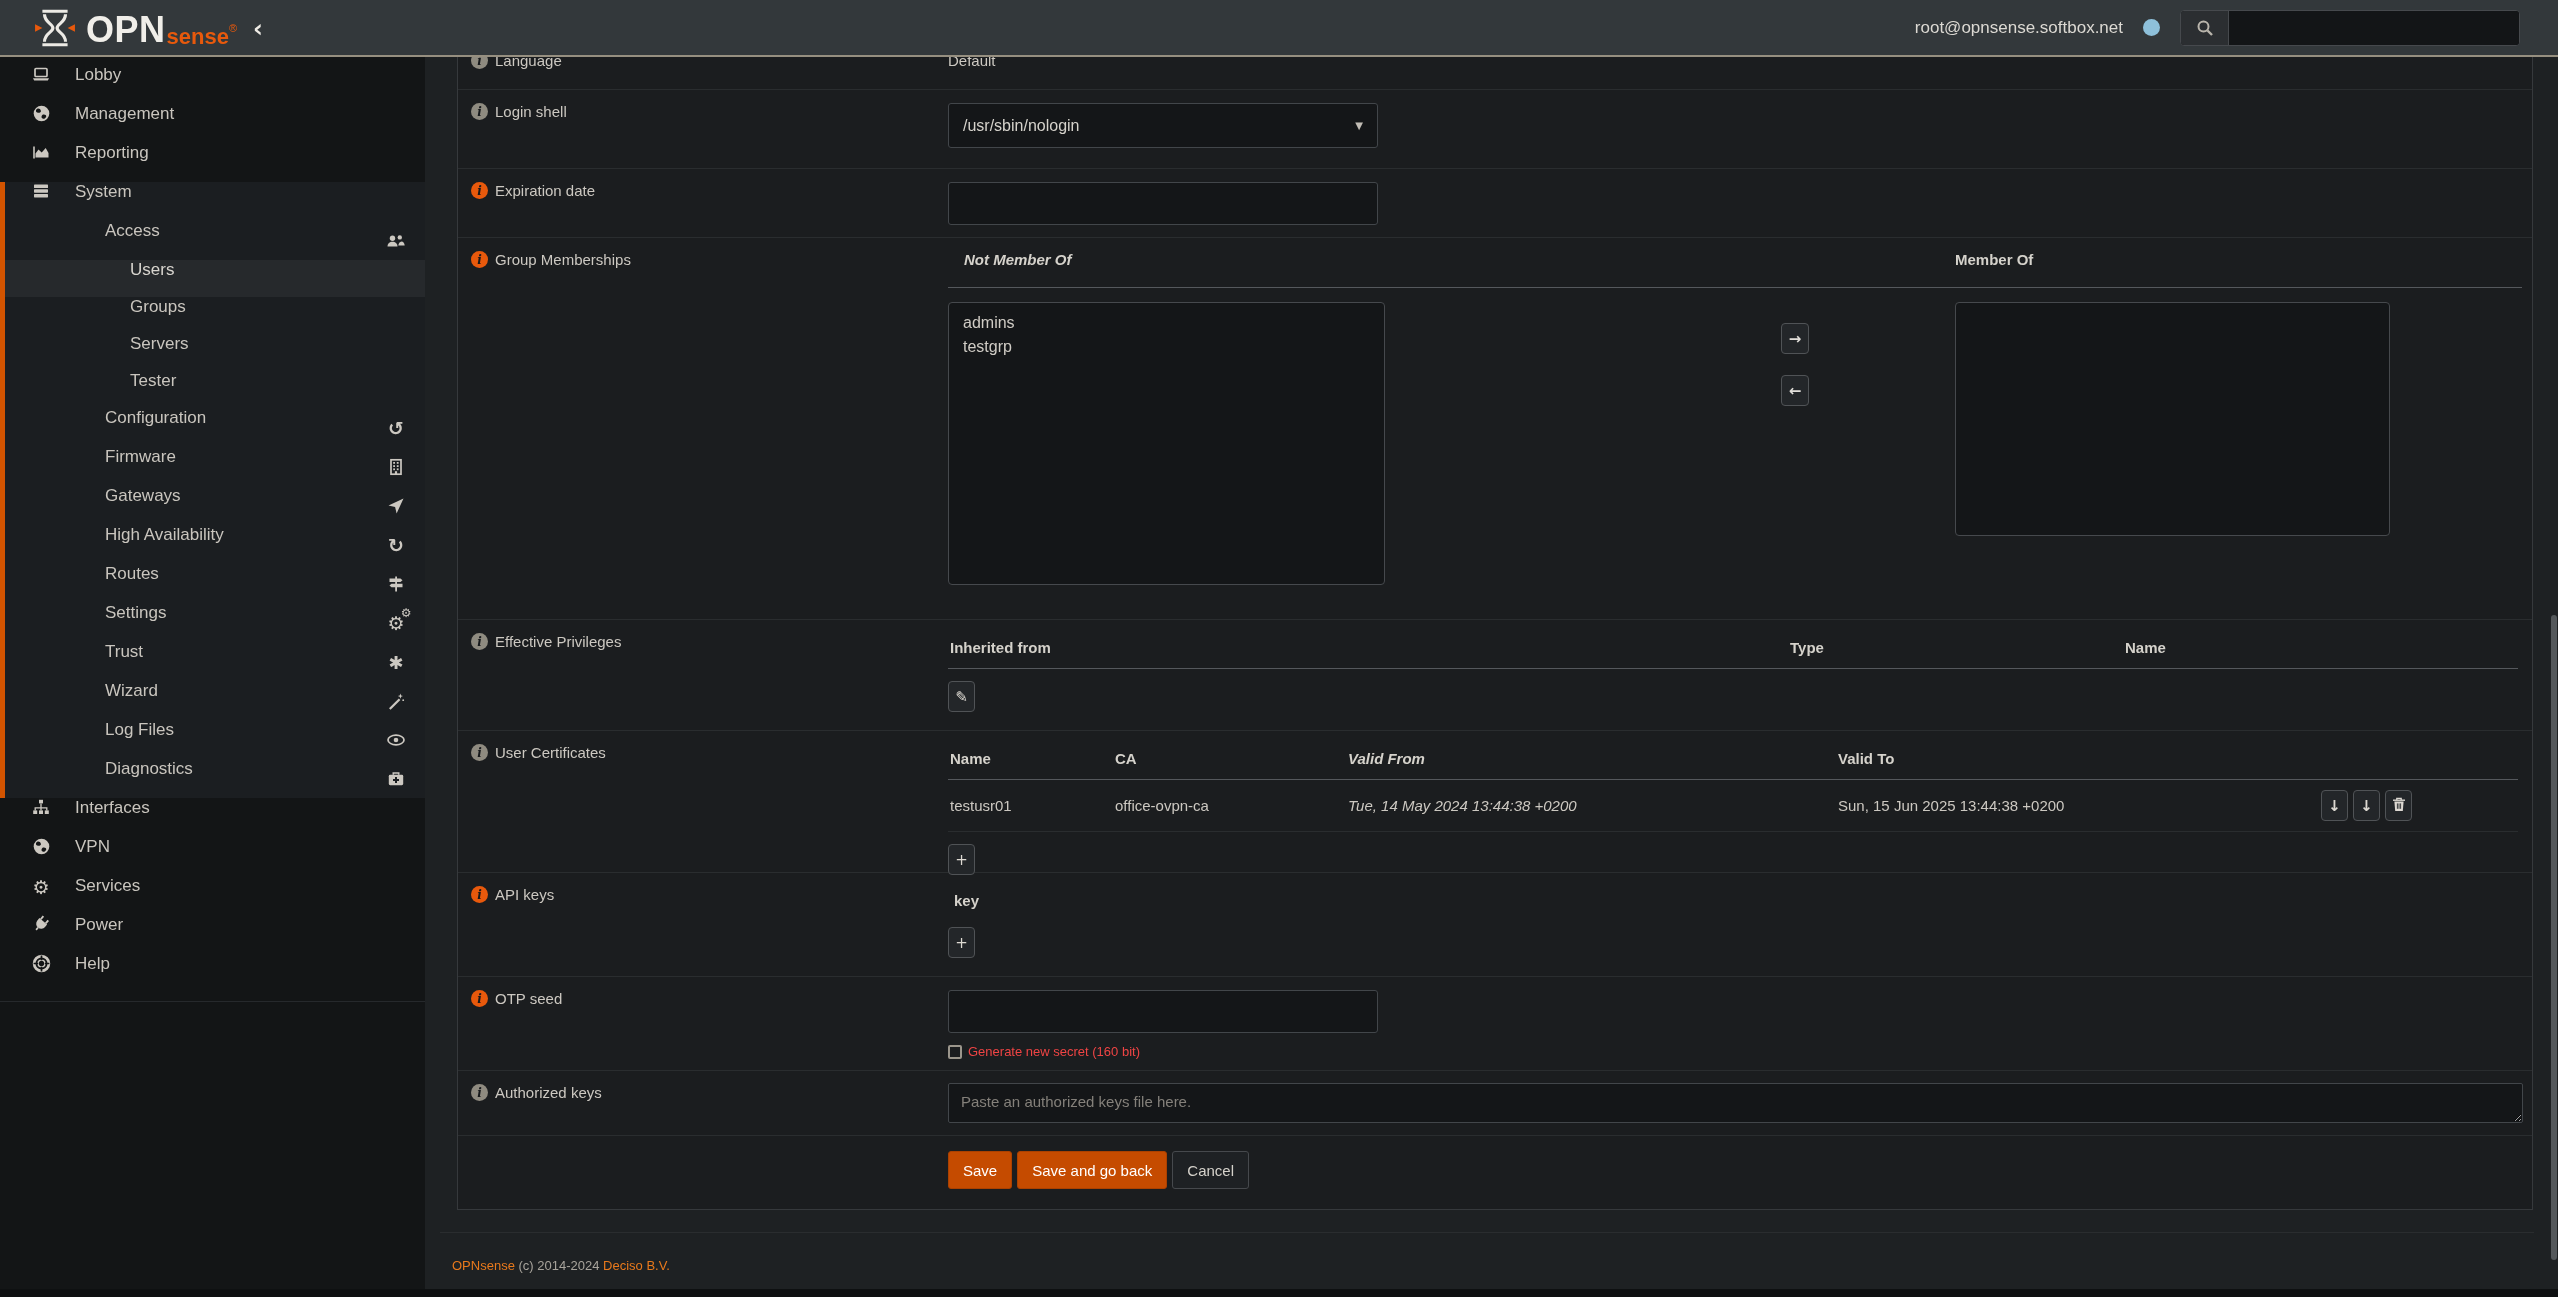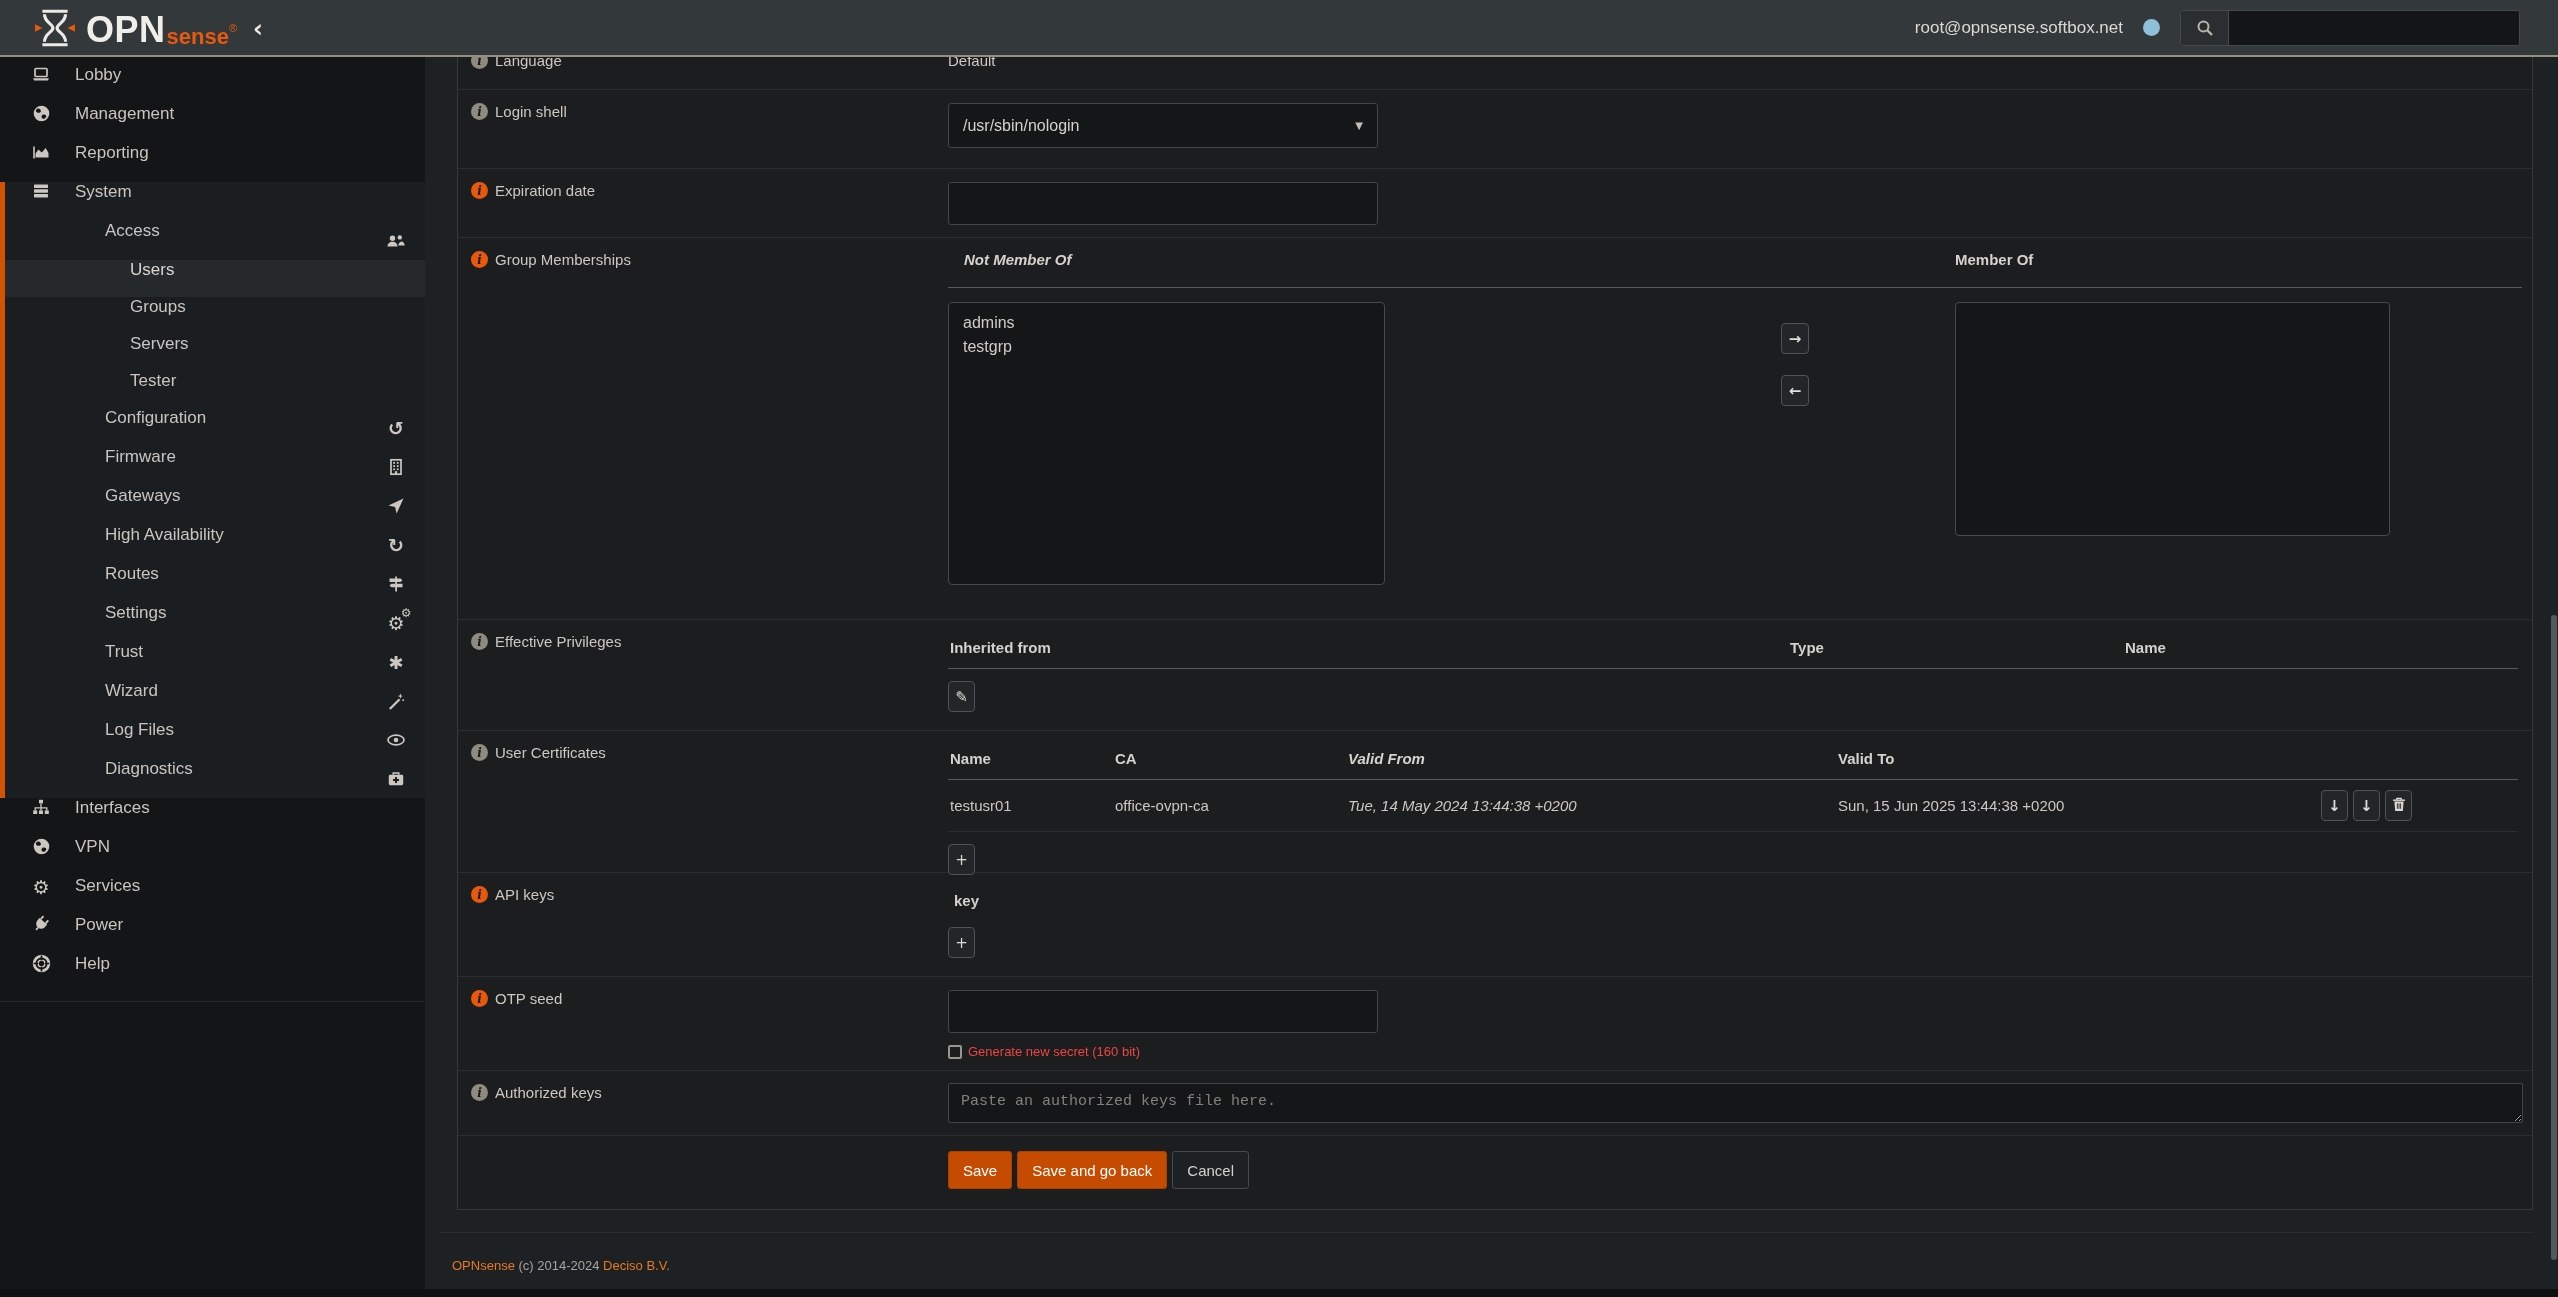--- a/index.html
+++ b/index.html
@@ -124,21 +124,21 @@
 
   
   .check-line { margin-top:11px; display:flex; align-items:center; gap:6px; }
   .checkbox { width:14px; height:14px; border:2px solid #9b968c; border-radius:2px; background:transparent; cursor:pointer; }
   .check-label { font-size:13px; color:#ef4444; }
 
   
   .keys-textarea {
     width:100%; height:40px; background:#141618; border:1px solid #42464a; border-radius:2px;
     color:#d5d2cb; font-size:15px; padding:9px 12px; outline:none; resize:both;
-    font-family:Liberation Mono, monospace;
+    font-family:Liberation Sans, sans-serif;
   }
   .keys-textarea::placeholder { color:#84807a; }
 
   
   .btn { height:38px; border-radius:3px; font-size:15px; padding:0 14px; display:inline-flex; align-items:center; cursor:pointer; margin-right:5px; }
   .btn-primary { background:#c54b00; border:1px solid #ab4100; color:#fff; }
   .btn-default { background:#1e2124; border:1px solid #46494d; color:#d5d2cb; }
 
   
   .footer-sep { position:absolute; left:440px; right:24px; top:1232px; border-top:1px solid #2a2d2f; }

